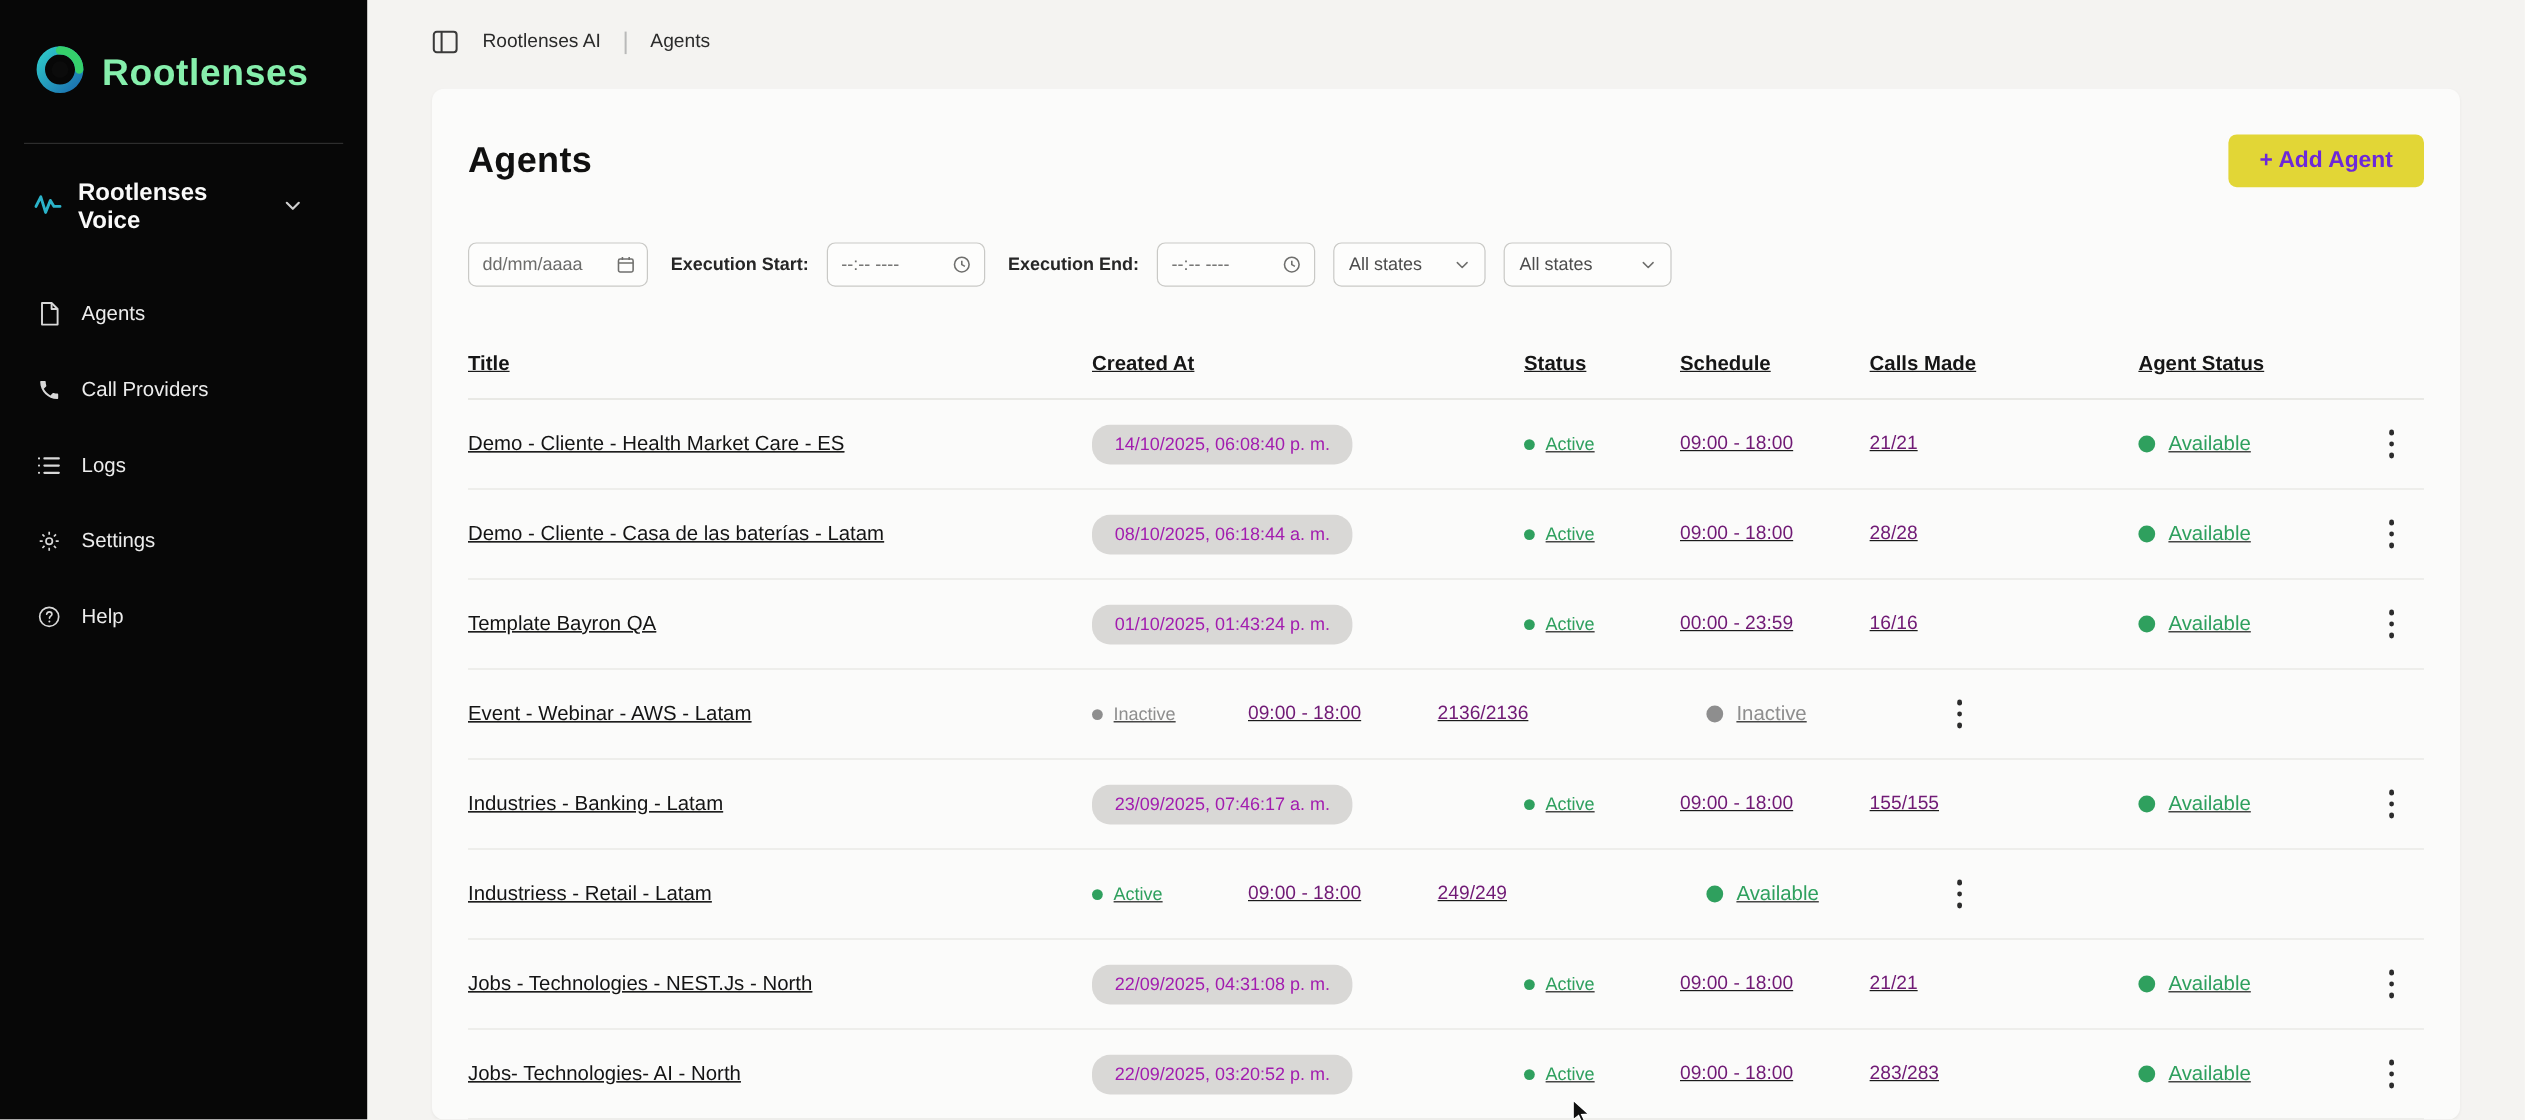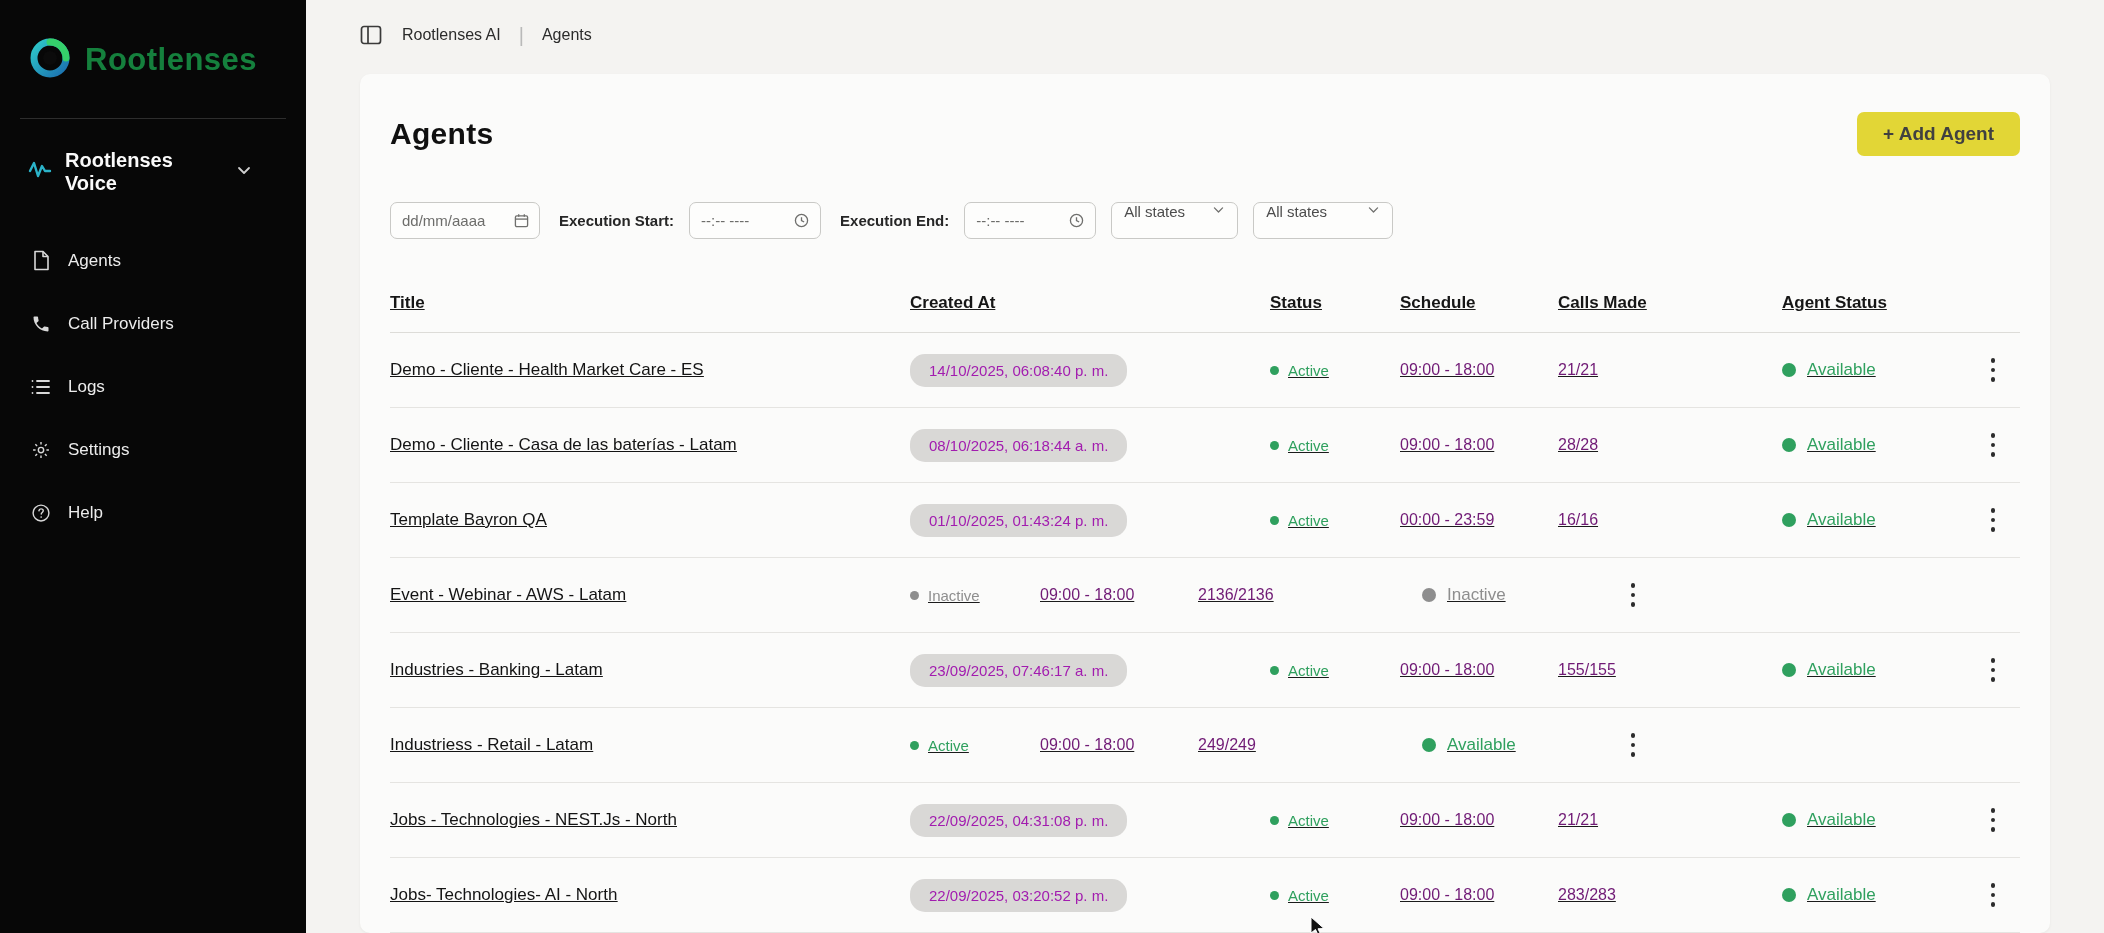--- a/index.html
+++ b/index.html
@@ -20,21 +20,21 @@
   }
   
   .sidebar{
     width:306px;min-width:306px;height:100%;
     background:var(--sidebar-bg);
     color:#f0f0f0;
     display:flex;flex-direction:column;
     padding-top:30px;
   }
   .logo-row{display:flex;align-items:center;gap:13px;padding:6px 28px;cursor:pointer;}
-  .logo-text{font-size:31px;font-weight:700;color:#15803d;letter-spacing:.5px;}
+  .logo-text{font-size:31px;font-weight:700;color:#86efac;letter-spacing:.5px;}
   .sidebar-divider{height:1px;background:#2d2d2d;margin:28px 20px 10px 20px;}
   .workspace-row{
     display:flex;align-items:center;gap:13px;
     padding:20px 28px;cursor:pointer;
   }
   .workspace-label{font-size:20px;font-weight:700;color:#fafafa;flex:1;}
   .nav-list{margin-top:14px;display:flex;flex-direction:column;}
   .nav-item{
     display:flex;align-items:center;gap:16px;
     height:63px;padding-left:30px;cursor:pointer;
@@ -57,36 +57,36 @@
     flex:1;
     box-shadow:0 1px 3px rgba(0,0,0,.05);
     padding:38px 30px 0 30px;
   }
   .card-header{display:flex;align-items:center;justify-content:space-between;}
   .page-title{font-size:30px;font-weight:700;color:#101010;letter-spacing:.3px;}
   .add-agent-btn{
     background:var(--accent-yellow);
     border:none;border-radius:7px;
     height:44px;padding:0 26px;
-    font-family:inherit;font-size:19px;font-weight:700;color:#404040;
+    font-family:inherit;font-size:19px;font-weight:700;color:#6d28d9;
     cursor:pointer;display:flex;align-items:center;gap:8px;text-align:right;
   }
   
   .filter-row{display:flex;align-items:center;gap:15px;margin-top:46px;}
   .input-box{
     display:flex;align-items:center;justify-content:space-between;
     border:1px solid #c9c9c6;border-radius:7px;background:#fdfdfc;
     height:37px;padding:0 11px;cursor:text;
     font-size:15px;color:#6d6d6b;gap:29px;
   }
   .input-date{width:150px;}
   .input-time{width:132px;}
   .filter-label{font-size:15px;font-weight:700;color:#262626;margin-left:4px;}
   .select-box{
-    display:flex;justify-content:space-between;gap:10px;
+    display:flex;align-items:center;justify-content:space-between;gap:10px;
     border:1px solid #c9c9c6;border-radius:7px;background:#fdfdfc;
     height:37px;padding:0 12px;cursor:pointer;
     font-size:15px;color:#4c4c4c;
   }
   .sel-states{width:127px;}
   .sel-results{width:140px;}
   .f-icon{color:#6f6f6d;display:flex;}
   
   .table{margin-top:34px;}
   .t-row{display:flex;align-items:center;border-bottom:1px solid #e5e4e1;text-decoration:underline;}

